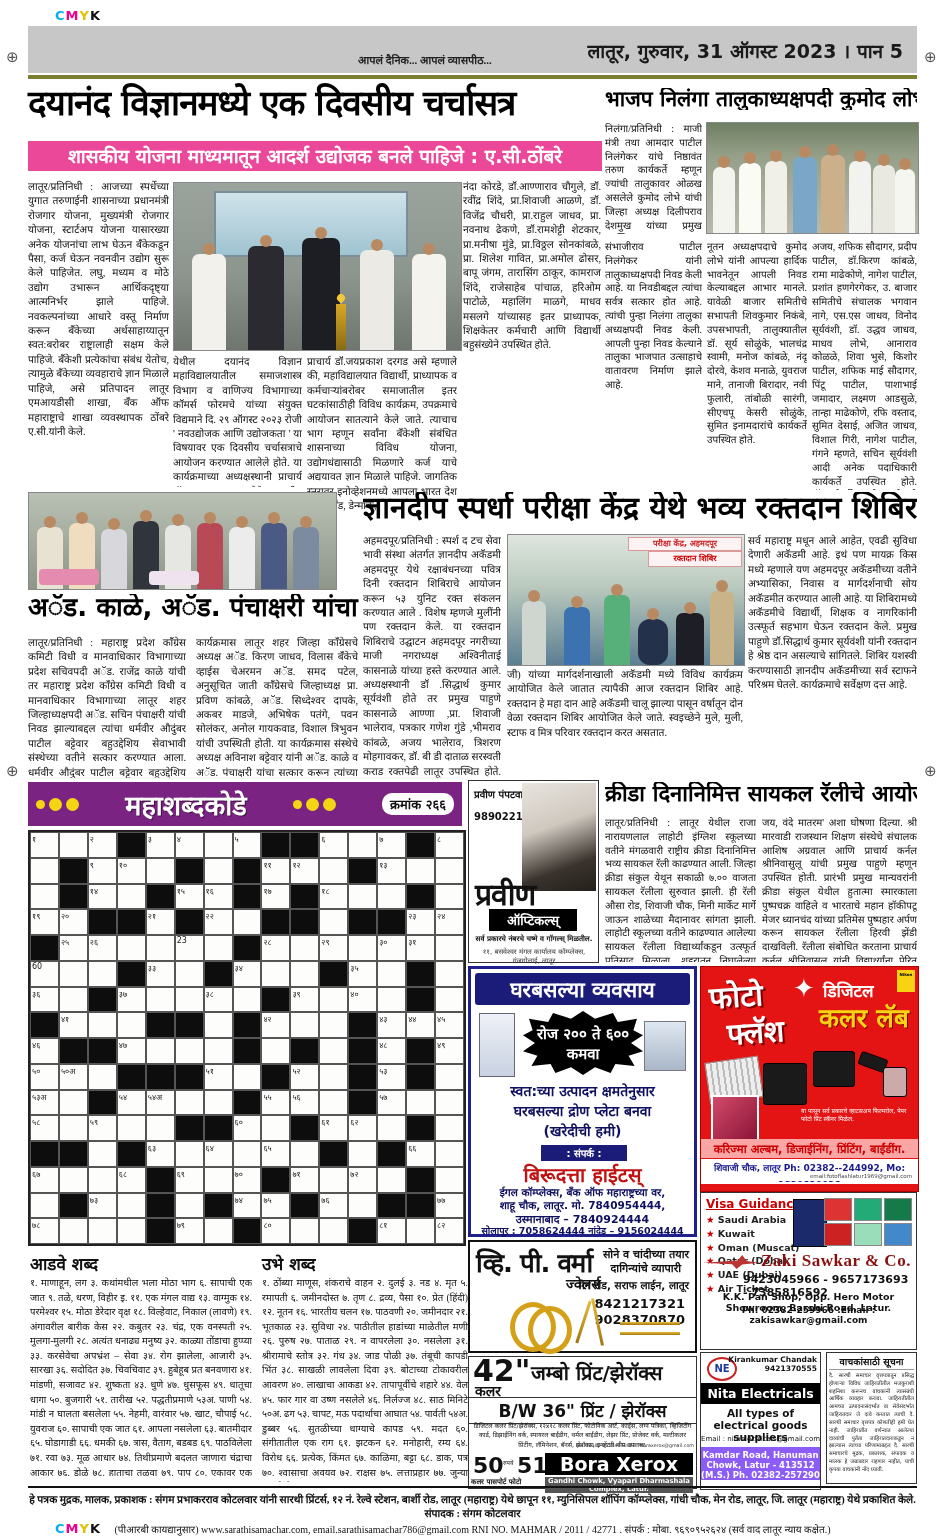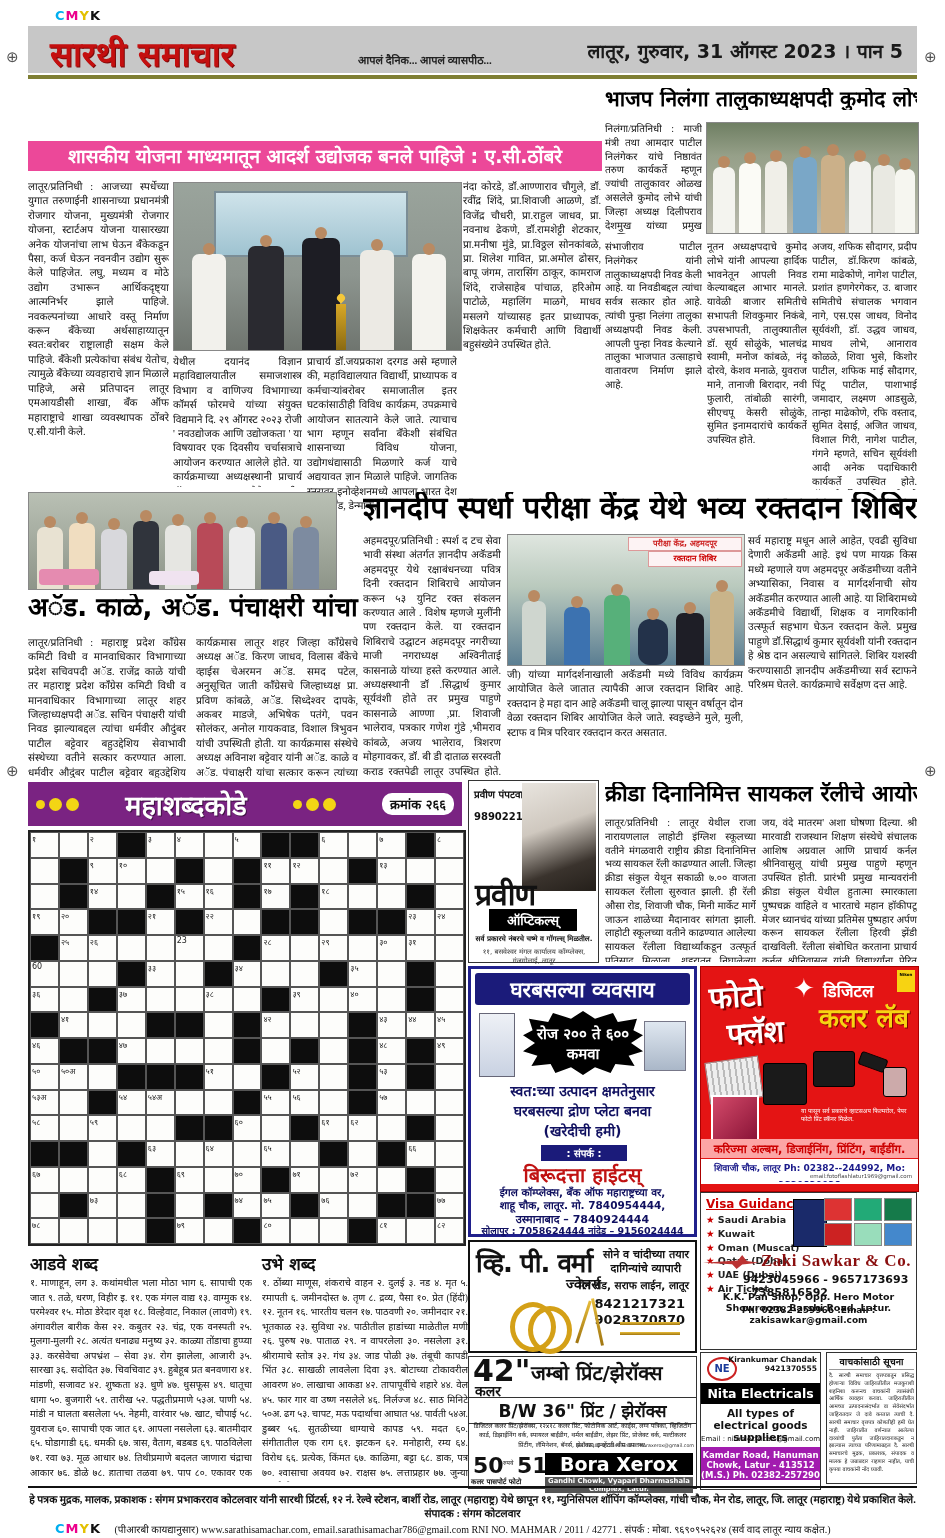--- a/index.html
+++ b/index.html
@@ -154,21 +154,21 @@
   #bora .fx{position:absolute;right:2px;top:86px;font:4.8px "DejaVu Sans",sans-serif;color:#333;}
   
   #nita{left:700px;top:1352px;width:121px;height:138px;border:1px solid #333;}
   #nita .kn{position:absolute;right:3px;top:2px;font:bold 7.5px "DejaVu Sans",sans-serif;text-align:right;}
   #nita .logo{position:absolute;left:6px;top:4px;width:26px;height:20px;border:2px solid #c22;border-radius:50%;
      color:#1a3a9a;font:bold 10px "DejaVu Sans",sans-serif;text-align:center;line-height:20px;}
   #nita .b{position:absolute;left:0;top:30px;width:100%;background:#000;color:#fff;
      font:bold 12.5px "DejaVu Sans",sans-serif;text-align:center;padding:3px 0;}
   #nita .d{position:absolute;left:0;top:54px;width:100%;text-align:center;font:bold 10.5px "DejaVu Sans",sans-serif;}
   #nita .e{position:absolute;left:0;top:82px;width:100%;text-align:center;font:7px "DejaVu Sans",sans-serif;}
-  #nita .a{position:absolute;left:0;top:94px;width:100%;background:#a21caf;color:#fff;
+  #nita .a{position:absolute;left:0;top:94px;width:100%;background:#8b5cf6;color:#fff;
      font:bold 8.5px "DejaVu Sans",sans-serif;text-align:center;padding:3px 0;height:33px;box-sizing:border-box;}
   
   #notice{left:826px;top:1352px;width:91px;height:132px;border:1px solid #333;padding:2px;box-sizing:border-box;}
   #notice .t{font:bold 9.5px "DejaVu Sans",sans-serif;text-align:center;border-bottom:1px solid #999;padding-bottom:1px;}
   #notice .b{font:5.4px "DejaVu Sans",sans-serif;text-align:justify;line-height:1.45;margin-top:2px;}
   
   #footer{left:28px;top:1486px;width:889px;height:34px;border-top:2px solid #111;text-align:center;}
   #footer .f1{font:bold 10.5px "Liberation Serif",serif;margin-top:4px;}
   #footer .f2{font:10px "Liberation Serif",serif;margin-top:2px;}
 </style>
@@ -177,26 +177,26 @@
 
 <div id="page">
 
   <div class="abs cmyk" style="left:55px;top:8px;" id="cmyk-top"><span class="c0">C</span><span class="c1">M</span><span class="c2">Y</span><span class="c3">K</span></div>
   <div class="abs regmark" style="left:6px;top:48px;">⊕</div>
   <div class="abs regmark" style="left:924px;top:48px;">⊕</div>
   <div class="abs regmark" style="left:6px;top:762px;">⊕</div>
   <div class="abs regmark" style="left:924px;top:762px;">⊕</div>
 
   <div class="abs" id="masthead">
-    <div class="abs" id="mast-title">सारथी समाचार</div>
     <div class="abs" id="mast-tagline">आपलं दैनिक... आपलं व्यासपीठ...</div>
     <div class="abs" id="mast-date">लातूर, गुरुवार, 31 ऑगस्ट 2023 । पान 5</div>
   </div>
   <div class="abs" id="olive-rule"></div>
 
+  <div class="abs headline" id="lead-headline">दयानंद विज्ञानमध्ये एक दिवसीय चर्चासत्र</div>
   <div class="abs" id="lead-subhead">शासकीय योजना माध्यमातून आदर्श उद्योजक बनले पाहिजे : ए.सी.ठोंबरे</div>
 
   <div class="abs bodytext just hidden-overflow" style="left:28px;top:180px;width:141px;height:308px;">लातूर/प्रतिनिधी : आजच्या स्पर्धेच्या युगात तरुणाईनी शासनाच्या प्रधानमंत्री रोजगार योजना, मुख्यमंत्री रोजगार योजना, स्टार्टअप योजना यासारख्या अनेक योजनांचा लाभ घेऊन बँकेकडून पैसा, कर्ज घेऊन नवनवीन उद्योग सुरू केले पाहिजेत. लघु, मध्यम व मोठे उद्योग उभारून आर्थिकदृष्ट्या आत्मनिर्भर झाले पाहिजे. नवकल्पनांच्या आधारे वस्तू निर्माण करून बँकेच्या अर्थसाहाय्यातून स्वत:बरोबर राष्ट्रालाही सक्षम केले पाहिजे. बँकेशी प्रत्येकांचा संबंध येतोच, त्यामुळे बँकेच्या व्यवहाराचे ज्ञान मिळाले पाहिजे, असे प्रतिपादन लातूर एमआयडीसी शाखा, बँक ऑफ महाराष्ट्राचे शाखा व्यवस्थापक ठोंबरे ए.सी.यांनी केले.</div>
   <div class="abs photo" style="left:173px;top:182px;width:287px;height:167px;">
     <div class="screen" style="left:40px;top:8px;width:190px;height:62px;"></div>
     <div class="person" style="left:18px;width:34px;height:96px;background:#f2f1ec;color:#f2f1ec;"></div>
     <div class="person" style="left:74px;width:36px;height:104px;background:#2a2a30;"></div>
     <div class="person" style="left:128px;width:38px;height:112px;background:#1d1d24;"></div>
     <div class="person" style="left:186px;width:34px;height:100px;background:#eceae4;"></div>
     <div class="person" style="left:238px;width:34px;height:96px;background:#f4f3ee;"></div>

